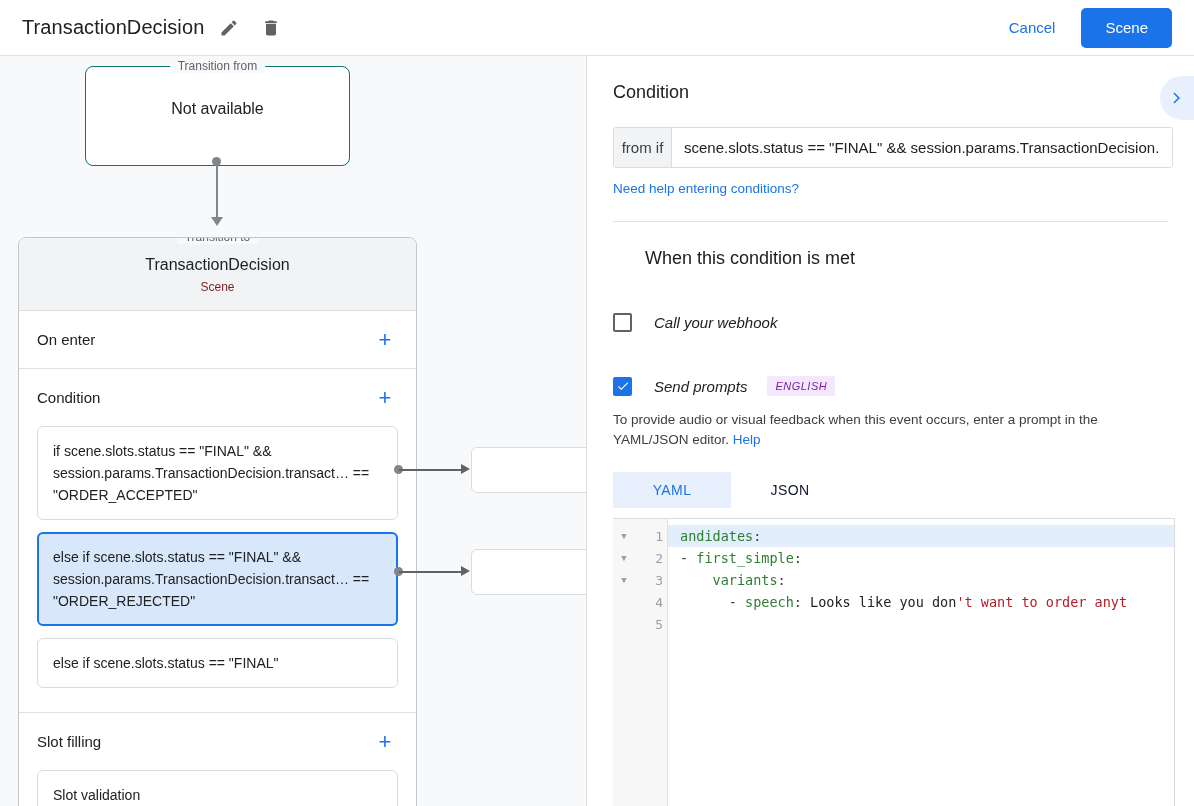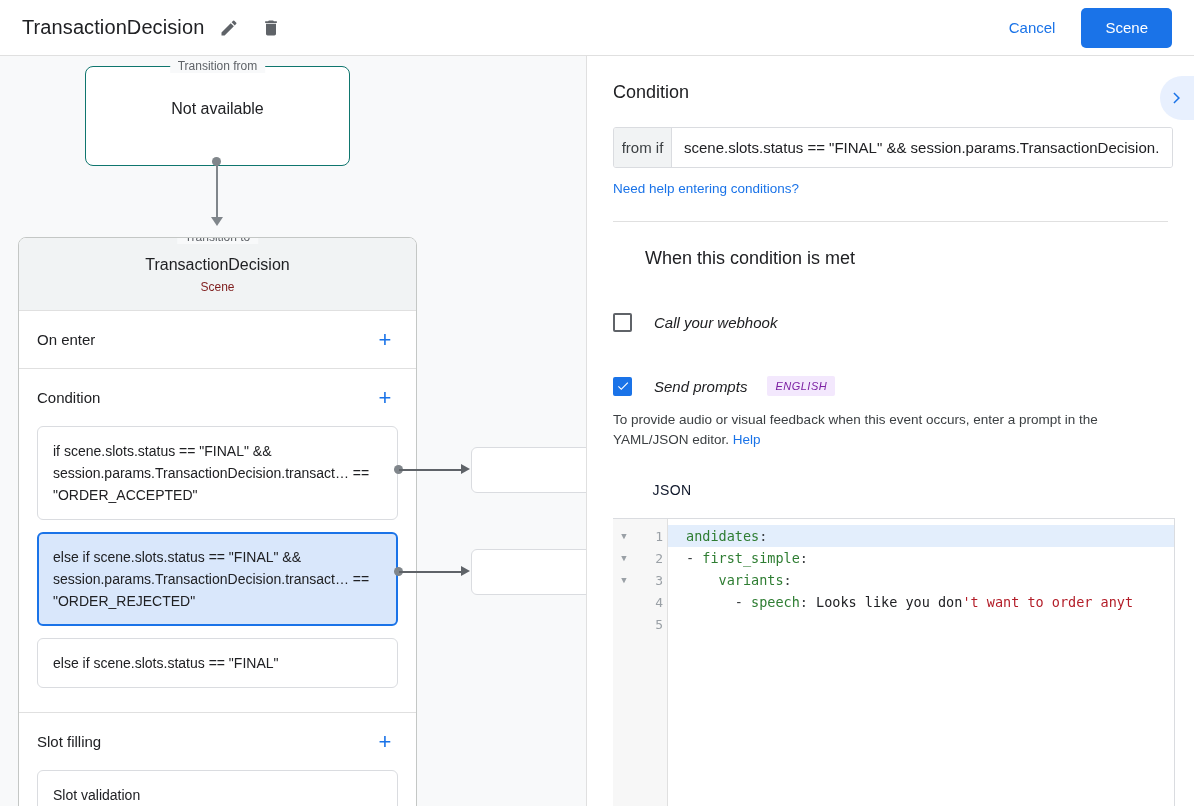--- a/index.html
+++ b/index.html
@@ -209,21 +209,21 @@
     color: #9aa0a6;
   }
   .gline { height: 22px; display: flex; align-items: center; }
   .gfold { width: 22px; text-align: center; font-size: 9px; color: #9aa0a6; }
   .gnum { flex: 1 1 auto; text-align: right; padding-right: 4px; }
   .code {
     flex: 1 1 auto; padding-top: 6px; overflow: hidden;
     font-family: "DejaVu Sans Mono", monospace; font-size: 13.5px;
     white-space: pre; position: relative;
   }
-  .cline { height: 22px; line-height: 22px; padding-left: 18px; }
+  .cline { height: 22px; line-height: 22px; padding-left: 12px; }
   .cline.hl { background: #e3eefc; }
   .tok-key { color: #2e7d32; }
   .tok-punc { color: #3c4043; }
   .tok-plain { color: #202124; }
   .tok-str { color: #b31d28; }
 </style>
 </head>
 <body>
 
 <div id="app">
@@ -343,20 +343,21 @@
         <div class="check-label">Send prompts</div>
         <div class="lang-chip">ENGLISH</div>
       </div>
 
       <div class="hint">
         <span>To provide audio or visual feedback when this event occurs, enter a prompt in the YAML/JSON editor.</span>
         <a>Help</a>
       </div>
 
       <div class="tabs">
+        <div class="tab active">YAML</div>
         <div class="tab">JSON</div>
       </div>
 
       <div class="editor">
         <div class="gutter" id="editor-gutter">
             <div class="gline">
               <div class="gfold">▼</div>
               <div class="gnum">1</div>
             </div>
             <div class="gline">

